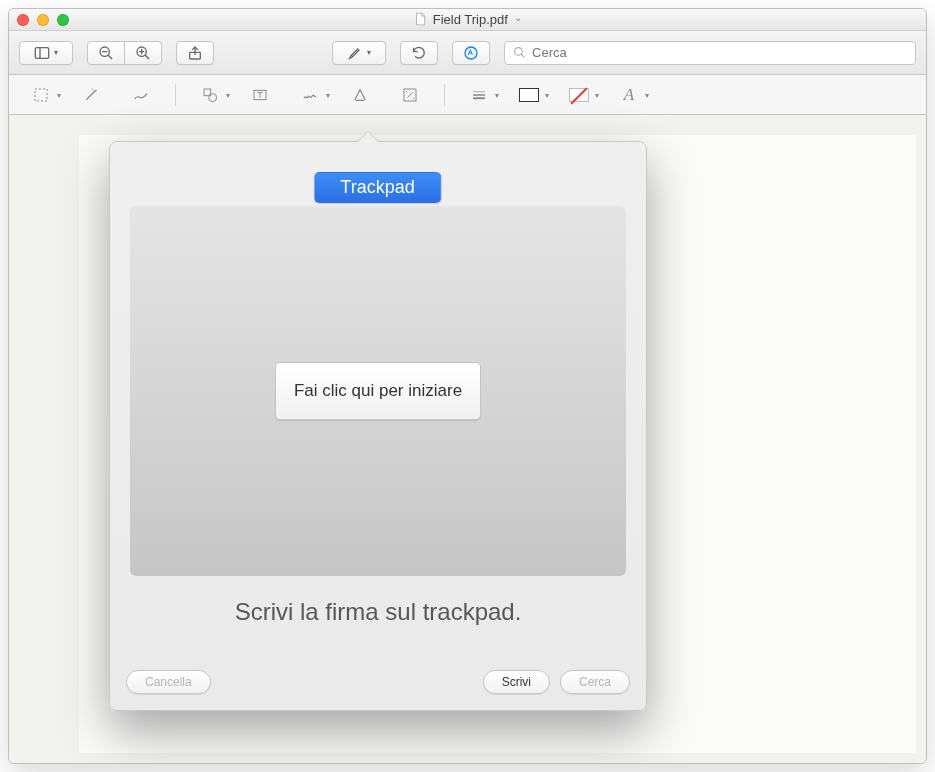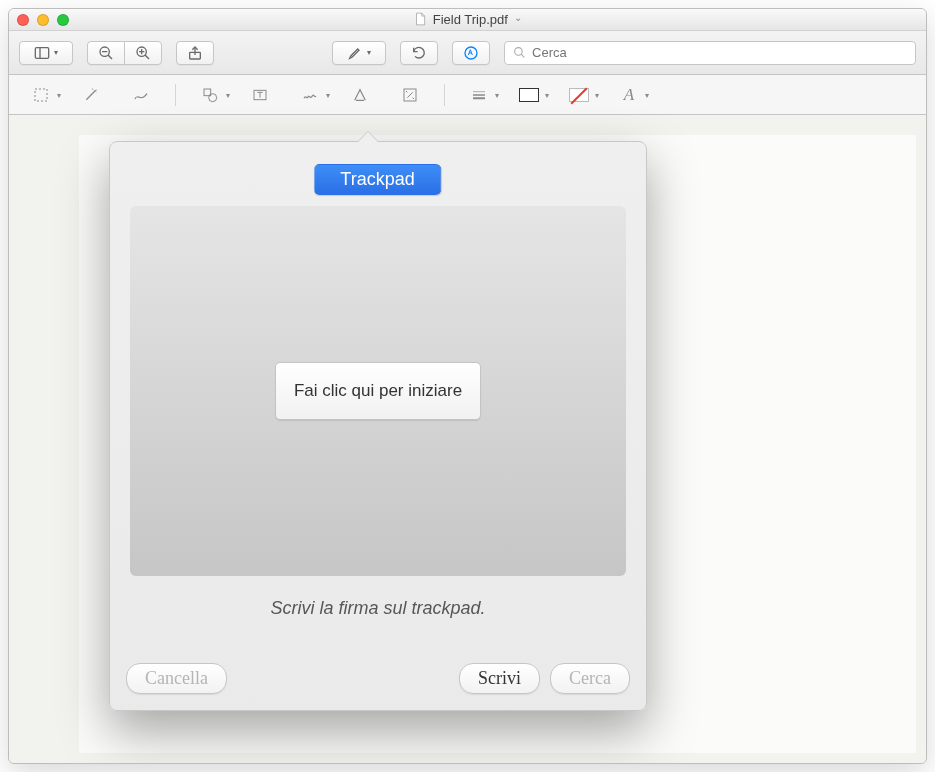--- a/index.html
+++ b/index.html
@@ -150,21 +150,21 @@
     content:"";
     position:absolute;
     top:-10px; left:248px;
     width:0;height:0;
     border-left:10px solid transparent;
     border-right:10px solid transparent;
     border-bottom:10px solid #efefef;
     filter: drop-shadow(0 -1px 0 #c8c8c8);
   }
   .segctl {
-    position:absolute; top:22px; left:50%; transform:translateX(-50%);
+    position:absolute; top:30px; left:50%; transform:translateX(-50%);
     display:flex;
     border-radius:5px;
     overflow:hidden;
     box-shadow: 0 1px 1px rgba(0,0,0,0.15);
     text-align: right;
   }
   .segbtn {
     padding: 4px 26px;
     font-size:18px;
     background:#fff;
@@ -193,39 +193,37 @@
     border-radius:5px;
     padding:18px 18px;
     font-size:17px;
     color:#333;
     box-shadow: 0 1px 1px rgba(0,0,0,0.1);
   }
   .instruction {
     position:absolute;
     top:456px; left:0; right:0;
     text-align:center;
-    font-size:18px;
+    font-size:24px;
     color:#575757;
-    font-style:italic;
   }
   .footer {
     position:absolute; left:16px; right:16px; bottom:16px;
     display:flex; align-items:center;
   }
   .footer .spacer{flex:1;}
   .macbtn {
     background: linear-gradient(#ffffff,#f2f2f2);
     border:1px solid #c6c6c6;
     border-radius:14px;
     padding:4px 18px;
-    font-size:18px;
+    font-size:12px;
     color:#333;
     margin-left:10px;
     box-shadow:0 1px 1px rgba(0,0,0,0.08);
-    font-family:Liberation Serif, serif;
   }
   .macbtn.disabled { color:#b5b5b5; }
 </style>
 </head>
 <body>
 
 <div class="window">
 
   <div class="titlebar">
     <div class="traffic">

